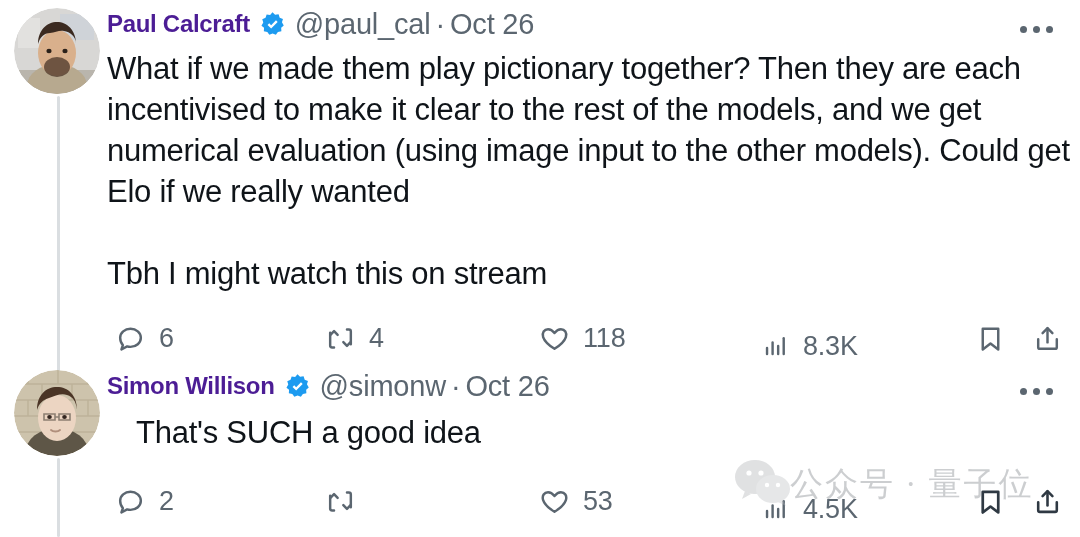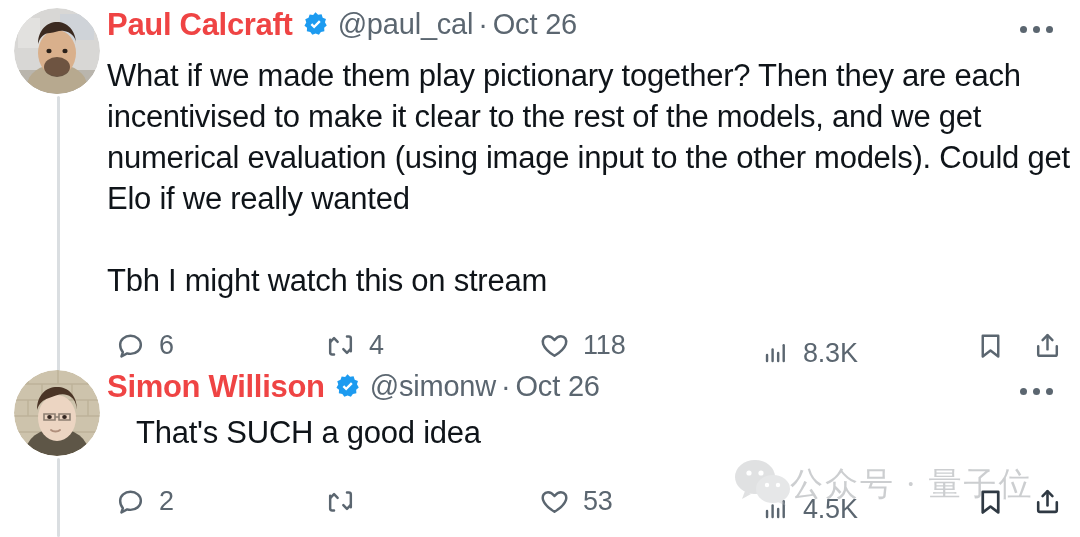--- a/index.html
+++ b/index.html
@@ -64,24 +64,24 @@
 
   
   .tweet-head {
     display: flex;
     align-items: center;
     height: 48px;
     white-space: nowrap;
   }
 
   .display-name {
-    font-size: 31px;
+    font-size: 24px;
     font-weight: bold;
     letter-spacing: -0.3px;
-    color: #ef4444;
+    color: #4c1d95;
     line-height: 1;
   }
 
   .verified-icon {
     display: inline-block;
     width: 27px;
     height: 27px;
     margin-left: 9px;
     flex: none;
   }
@@ -117,21 +117,21 @@
 
   
   .tweet-text {
     font-size: 31px;
     line-height: 41px;
     color: #0f1419;
     letter-spacing: -0.25px;
     white-space: pre-wrap;
     width: 965px;
   }
-  .tweet.first .tweet-text { margin-top: 7px; }
+  .tweet.first .tweet-text { }
   .tweet.second .tweet-text { margin-top: 2px; margin-left: 29px; }
 
   
   .actions {
     position: relative;
     height: 48px;
     width: 960px;
   }
   .tweet.first .actions { margin-top: 22px; }
   .tweet.second .actions { margin-top: 26px; }

